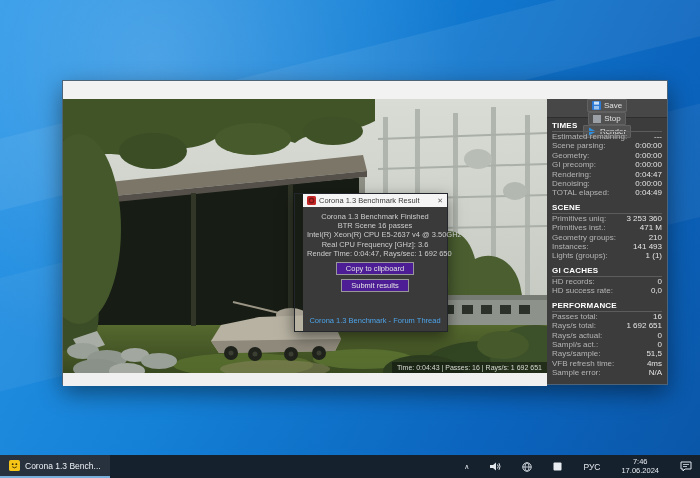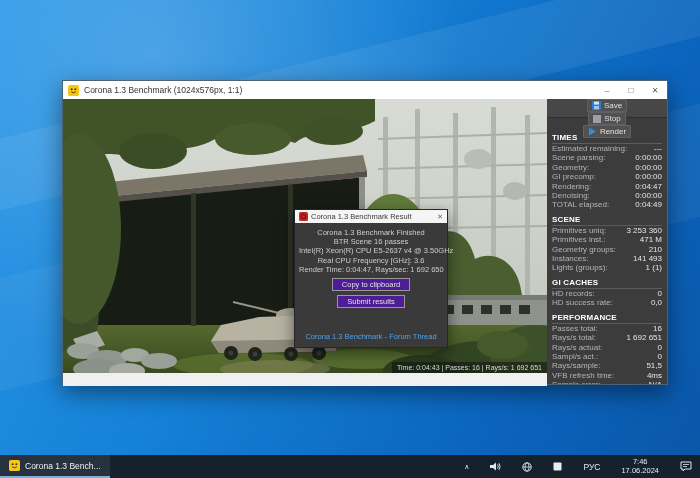--- a/index.html
+++ b/index.html
@@ -35,28 +35,28 @@
 
   
   .panel { flex:1; background:#3c3c3c; display:flex; flex-direction:column; min-width:0; }
   .panel-toolbar { height:19px; background:#474747; border-bottom:1px solid #2e2e2e;
     display:flex; align-items:center; justify-content:space-between; padding:0 4px;flex-direction:column; }
   .tbtn { display:flex; align-items:center; gap:3px; font-size:8px; color:#e0e0e0;
     background:#515151; border:1px solid #616161; border-radius:1px; padding:1px 4px; cursor:default; }
   .panel-body { flex:1; padding:2px 5px 0 5px; font-size:8px; color:#cfcfcf; overflow:hidden; }
   .sec-title { color:#ffffff; font-weight:bold; font-size:8px; margin-top:5px;
     padding-bottom:1px; border-bottom:1px solid #5c5c5c; letter-spacing:.2px; }
-  .sec-title:first-child { margin-top:13px; }
+  .sec-title:first-child { margin-top:1px; }
   .row { display:flex; justify-content:space-between; line-height:9.4px; }
   .row .lbl { color:#b4b4b4; white-space:nowrap; }
   .row .val { color:#e4e4e4; white-space:nowrap; }
 
   
-  .dialog { position:absolute; left:231px; top:128px; width:154px; z-index:10;
-    border:1px solid #23272b; box-shadow:0 5px 14px rgba(0,0,0,.5); }
+  .dialog { position:absolute; left:231px; top:112px; width:154px; z-index:10;
+    border:1px solid #23272b; box-shadow:0 5px 14px rgba(0,0,0,.5);padding-left:8px; }
   .dlg-titlebar { height:13px; background:#f5f5f5; display:flex; align-items:center;
     gap:3px; padding:0 4px; font-size:7.5px; color:#3a3a3a; }
   .dlg-titlebar .dlg-title { flex:1; white-space:nowrap; overflow:hidden; }
   .dlg-close { color:#666; font-size:7px; cursor:default; }
   .dlg-body { background:#3a3a3a; text-align:center; padding:5px 4px 6px 4px; }
   .dlg-line { font-size:7.5px; line-height:9.2px; color:#cccccc; white-space:nowrap; }
   .dlg-btn { display:block; margin:4px auto 0 auto; background:#4c1d95;
     border:1px solid #989898; color:#e2e2e2; font-size:7.5px; line-height:9px;
     padding:1px 9px; font-family:inherit; cursor:default; }
   .dlg-link { margin-top:24px; font-size:7.5px; color:#4da3e8; cursor:pointer; white-space:nowrap; }
@@ -74,34 +74,20 @@
   .tray svg { display:block; }
 </style>
 </head>
 <body>
 
 <div id="desktop">
   <div class="beam beam1"></div>
   <div class="beam beam2"></div>
 
   <div id="window">
-    <div class="titlebar">
-      <svg width="11" height="11" viewBox="0 0 12 12">
-        <rect width="12" height="12" rx="2" fill="#f5c518"></rect>
-        <circle cx="4" cy="4.5" r="1" fill="#3a2b00"></circle>
-        <circle cx="8" cy="4.5" r="1" fill="#3a2b00"></circle>
-        <path d="M3.5,7.3 Q6,9.8 8.5,7.3" stroke="#3a2b00" stroke-width="1" fill="none"></path>
-      </svg>
-      <span class="title">Corona 1.3 Benchmark (1024x576px, 1:1)</span>
-      <div class="win-controls">
-        <span>–</span>
-        <span>□</span>
-        <span>✕</span>
-      </div>
-    </div>
 
     <div class="content">
 
       <div class="viewport">
         <div class="render-img">
           <svg viewBox="0 0 484 274" width="484" height="274" preserveAspectRatio="none">
             <defs>
               <linearGradient id="skyg" x1="0" y1="0" x2="0" y2="1">
                 <stop offset="0" stop-color="#d9dcd5"></stop>
                   <stop offset="1" stop-color="#c0c5bc"></stop>

